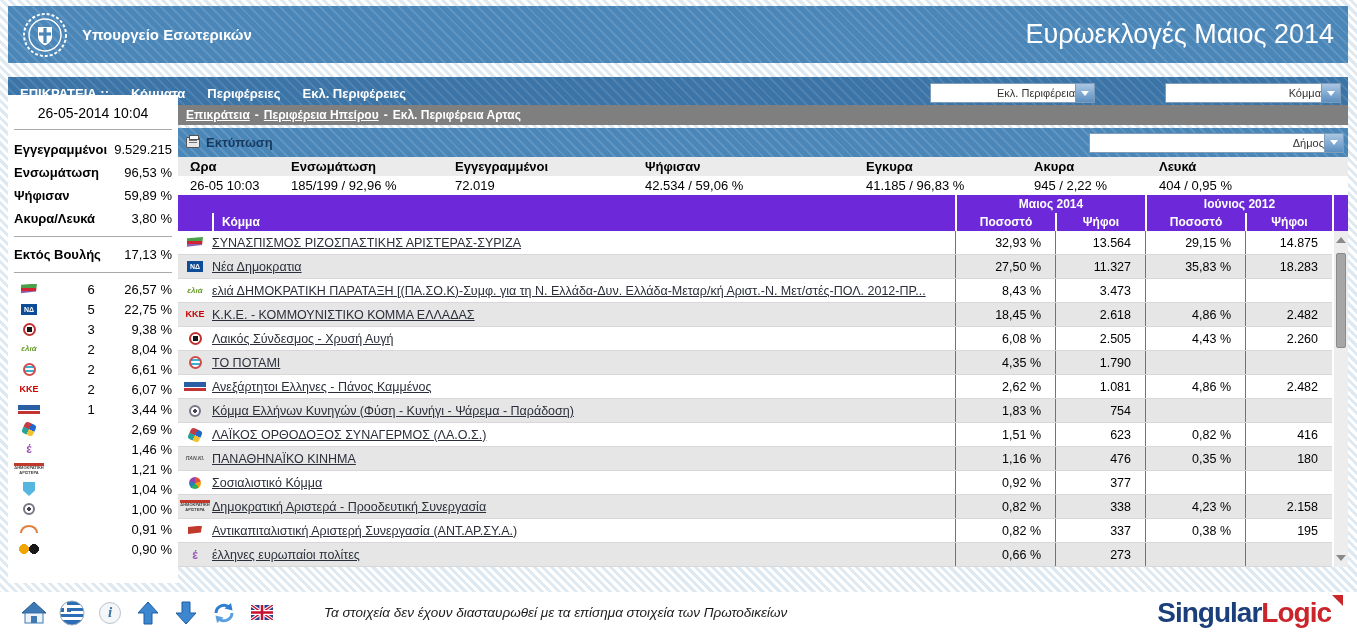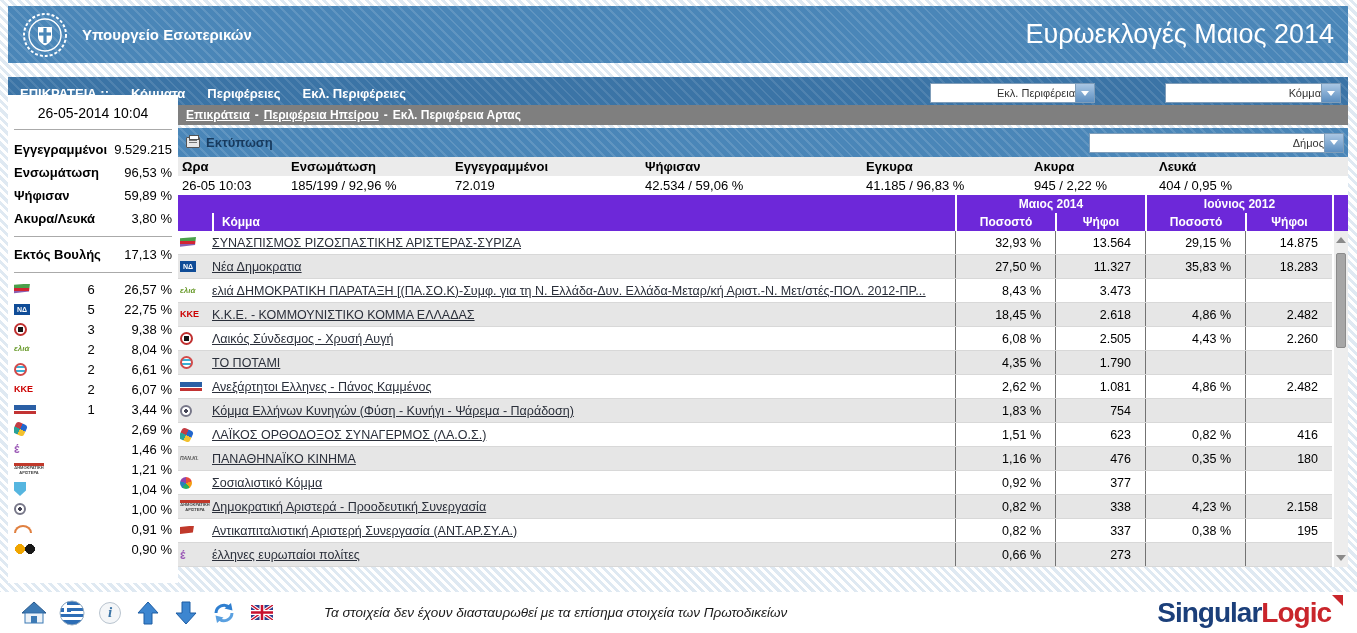--- a/index.html
+++ b/index.html
@@ -36,21 +36,21 @@
   .side-stats { padding-top:8px; }
   .srow { display:flex; height:23px; align-items:center; }
   .srow .sl { font-weight:bold; font-size:13px; }
   .srow .sv { margin-left:auto; font-size:13px; }
   .side-sep { border-bottom:1px solid #aaa; margin:6px 0; }
   .side-party-row { display:flex; align-items:center; height:20px; }
   .side-party-row .seats { width:26px; margin-left:34px; text-align:center; font-size:13px; }
   .side-party-row .spct { margin-left:auto; font-size:13px; }
 
   
-  .plogo { width:30px; min-width:30px; height:18px; display:flex; align-items:center; overflow:hidden; }
+  .plogo { width:30px; min-width:30px; height:18px; display:flex; align-items:center; justify-content:center; overflow:hidden; }
   .lg { display:block; line-height:1; text-align:center; }
   .p-syriza .lg   { width:16px; height:11px; background:linear-gradient(180deg,#4aa04a 0 33%,#d22433 33% 66%,#8a5fb0 66%); clip-path:polygon(0 12%,100% 0,94% 72%,0 88%); }
   .p-nd .lg       { background:#0f4c97; color:#fff; font-weight:bold; font-size:7px; padding:2px 3px; }
   .p-xa .lg       { width:13px; height:13px; border:2px solid #c03030; border-radius:50%; background:linear-gradient(#151515,#151515) center/5px 5px no-repeat,#fff; }
   .p-elia .lg     { color:#6b9c2e; font-weight:bold; font-style:italic; font-size:8px; }
   .p-potami .lg   { width:13px; height:13px; border:2px solid #d24a4a; border-radius:50%; background:repeating-linear-gradient(0deg,#fff 0 2px,#3bb0d6 2px 4px); }
   .p-kke .lg      { color:#cc0000; font-weight:900; font-size:9px; }
   .p-anel .lg     { width:22px; height:9px; background:linear-gradient(180deg,#2a5fa5 0 55%,#fff 55% 68%,#c23333 68%); }
   .p-laos .lg     { width:12px; height:12px; background:conic-gradient(#2266cc 0 25%,#f2c12e 0 50%,#2aa198 0 75%,#c23c44 0); border-radius:3px; transform:rotate(25deg); }
   .p-evropol .lg  { color:#9b59b6; font-weight:bold; font-size:12px; }
@@ -72,21 +72,21 @@
   .printbtn { display:flex; align-items:center; margin-left:8px; cursor:pointer; color:#173a5e; font-weight:bold; font-size:13px; }
   .printer-ic { width:14px; height:11px; margin-right:6px; background:#e8e8e8; border:1px solid #555; border-radius:1px; position:relative; }
   .printer-ic::before { content:""; position:absolute; left:2px; top:-3px; width:8px; height:3px; background:#fff; border:1px solid #555; }
   .printer-ic::after  { content:""; position:absolute; left:2px; top:2px; width:8px; height:1px; background:#777; box-shadow:0 2px 0 #777; }
   .combo-dimos { width:255px; margin-left:auto; margin-right:4px; }
 
   .sumtable { width:100%; font-size:13px; }
   .sumrow { display:flex; height:19px; align-items:center; }
   .sumhead { background:#ebebeb; font-weight:bold; }
   .sumvals { background:#fff; }
-  .sc0{width:113px; padding-left:4px;} .sc1{width:164px;} .sc2{width:190px;} .sc3{width:221px;} .sc4{width:168px;} .sc5{width:125px;} .sc6{flex:1;}
+  .sc0{width:113px; padding-left:12px;} .sc1{width:164px;} .sc2{width:190px;} .sc3{width:221px;} .sc4{width:168px;} .sc5{width:125px;} .sc6{flex:1;}
 
   .rtable { width:100%; font-size:12.5px; position:relative; }
   .ghrow, .chrow { display:flex; height:18px; background:#6d28d9; color:#fff; font-weight:bold; font-size:12px; align-items:flex-start; }
   .ghrow > div, .chrow > div { height:100%; display:flex; align-items:center; justify-content:center; border-left:2px solid #fff; }
   .ghrow > div:first-child, .chrow > div:first-child { border-left:none; }
   .gh0{width:777px;} .gh1{width:190px;} .gh2{width:187px;} .gh3{width:16px;}
   .ch0{width:34px;} .ch1{width:743px; justify-content:flex-start !important; padding-left:8px;} .chp{width:100px;} .chv{width:90px;} .chp2{width:100px;} .chv2{width:87px;} .chs{width:16px;}
 
   .trow { display:flex; height:24px; align-items:center; width:1154px; border-bottom:1px solid #d8d8d8; background:#fff; }
   .trow.even { background:#e6e6e6; }

